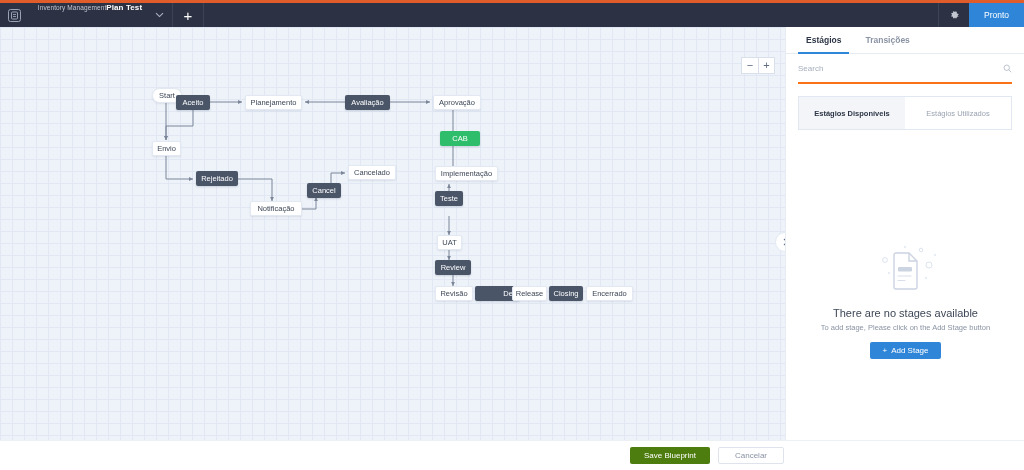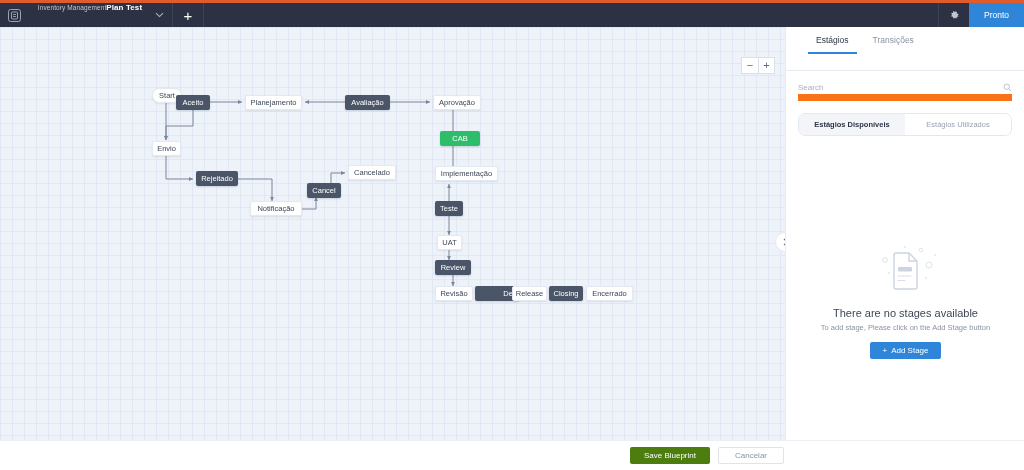--- a/index.html
+++ b/index.html
@@ -107,43 +107,44 @@
     border-radius: 8px;
   }
   .edges { position: absolute; top: 0; left: 0; width: 785px; height: 413px; }
 
   
   .panel {
     position: absolute; top: 27px; left: 785px; width: 239px; height: 413px;
     background: #ffffff; border-left: 1px solid #e7ecf3;
   }
   .tabs {
-    display: flex; height: 44px; border-bottom: 1px solid #e7ecf3;
-    padding-left: 22px;
+    display: flex; height: 27px; border-bottom: 1px solid #e7ecf3;
+    padding-left: 12px;
+    font-weight: bold;
   }
   .tab {
     font-size: 8.5px; color: #8a93a3; height: 27px;
     display: flex; align-items: center; padding: 0 8px;
     border-bottom: 2px solid transparent; margin-right: 8px;
   }
   .tab.active { color: #2d3646; border-bottom-color: #2f86d9; }
   .search-row {
     margin: 10px 12px 0 12px; height: 20px;
-    border-bottom: 7px solid #f97316;
-    display: flex; align-items: center;
+    border-bottom: 2px solid #f97316;
+    display: flex; align-items: flex-start;
   }
   .search-input {
     flex: 1; border: none; outline: none; background: transparent;
     font-size: 8px; color: #3d4757; font-family: "Liberation Sans", sans-serif;
   }
   .search-input::placeholder { color: #a7afbd; }
   .search-icon { color: #a7afbd; display: flex; align-items: center; }
   .segment {
-    margin: 12px 12px 0 12px; height: 23px;
-    border: 1px solid #e2e8f1; border-radius: 7px;
+    margin: 12px 12px 0 12px; height: 34px;
+    border: 1px solid #e2e8f1; border-radius: 0;
     display: flex; overflow: hidden;
   }
   .seg-btn {
     flex: 1; display: flex; align-items: center; justify-content: center;
     font-size: 7.5px; color: #9aa3b2; background: #ffffff;
   }
   .seg-btn.active { background: #f3f5f9; color: #2d3646; font-weight: bold; }
 
   .empty {
     position: absolute; top: 216px; left: 0; width: 239px;
@@ -291,21 +292,21 @@
         </div>
         <div class="node light" style="left: 433px; top: 68px; width: 48px;">
           <span>Aprovação</span>
         </div>
         <div class="node green" style="left: 440px; top: 104px; width: 40px;">
           <span>CAB</span>
         </div>
         <div class="node light" style="left: 435px; top: 139px; width: 63px;">
           <span>Implementação</span>
         </div>
-        <div class="node dark" style="left: 435px; top: 174px; width: 28px;">
+        <div class="node dark" style="left: 435px; top: 164px; width: 28px;">
           <span>Teste</span>
         </div>
         <div class="node light" style="left: 437px; top: 208px; width: 25px;">
           <span>UAT</span>
         </div>
         <div class="node dark" style="left: 435px; top: 233px; width: 36px;">
           <span>Review</span>
         </div>
         <div class="node light" style="left: 152px; top: 114px; width: 29px;">
           <span>Envio</span>

